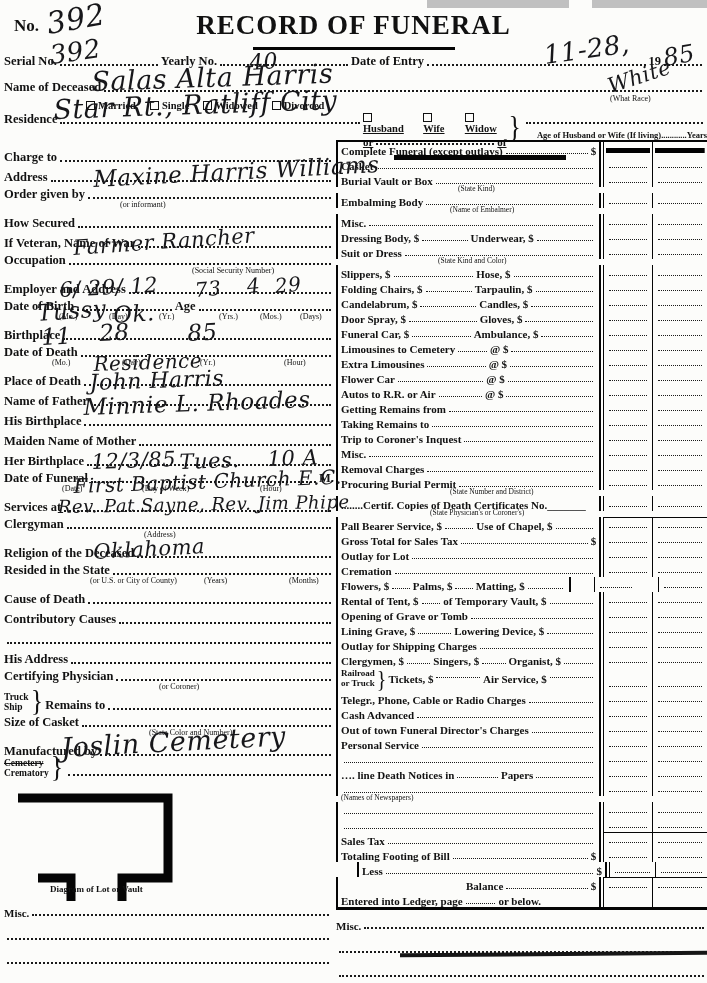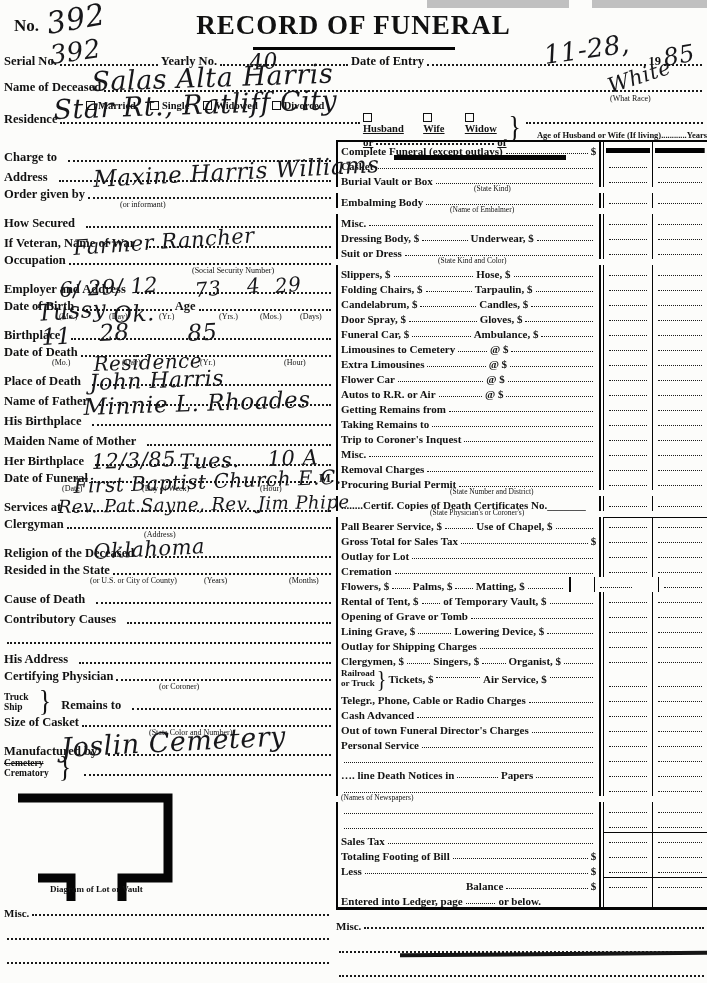--- a/index.html
+++ b/index.html
@@ -21,21 +21,21 @@
   .res-left{display:flex;width:388px;align-items:flex-end;}
   .res-right{display:flex;flex:1;}
   .res-mid{display:flex;flex-direction:column;font-size:10.5px;font-weight:700;text-decoration:underline;}
   .res-mid .r1{display:flex;gap:10px;align-items:center;}
   .res-mid .r2{display:flex;align-items:flex-end;margin-top:2px;font-size:11px;}
   .brace{font-size:26px;font-weight:400;line-height:24px;transform:scaleY(1.15);margin:0 2px;}
   .res-tail{display:flex;flex-direction:column;flex:1;}
   .agewife{font-size:8.5px;font-weight:700;margin-top:3px;padding-left:14px;white-space:nowrap;}
   
   .leftcol{position:absolute;left:4px;top:145px;width:330px;}
-  .lrow{display:flex;align-items:flex-end;height:20px;position:relative;gap:8px;}
+  .lrow{display:flex;align-items:flex-end;height:20px;position:relative;}
   .lrow.has-sub{height:26px;align-items:flex-start;}
   .lrow.has-sub .inner{display:flex;align-items:flex-end;width:100%;height:17px;}
   .stack{display:flex;flex-direction:column;font-size:9.5px;line-height:9.5px;font-weight:700;margin-bottom:1px;}
   .strike{text-decoration:line-through;}
   
   .charges{position:absolute;left:336px;top:140px;width:371px;border-top:2.5px solid #050505;
            border-bottom:3px solid #050505;}
   .crow{display:flex;align-items:stretch;}
   .ccell{width:256px;border-left:2px solid #050505;border-right:2px solid #050505;
          padding:0 3px;display:flex;align-items:flex-end;position:relative;}
@@ -312,21 +312,21 @@
           <span class="leader"></span>
         </div>
         <div class="m2">
           <span class="leader"></span>
         </div>
       </div>
       <div class="crow has-sub" style="min-height: 15px;">
         <div class="ccell">
           <span class="lbl">Burial Vault or Box</span>
           <span class="leader" style="flex-grow: 1;"></span>
-          <span class="csub" style="left: 136px; text-align: right;">(State Kind)</span>
+          <span class="csub" style="left: 120px; text-align: right;">(State Kind)</span>
         </div>
         <div class="m1">
           <span class="leader"></span>
         </div>
         <div class="m2">
           <span class="leader"></span>
         </div>
       </div>
       <div class="crow has-sub" style="min-height: 15px;">
         <div class="ccell">
@@ -870,21 +870,21 @@
           <span class="leader" style="flex-grow: 1;"></span>
           <span class="lbl">$</span>
         </div>
         <div class="m1">
           <span class="leader"></span>
         </div>
         <div class="m2">
           <span class="leader"></span>
         </div>
       </div>
-      <div class="crow" style="min-height: 15px;">
+      <div class="crow" style="min-height: 15px; margin-left: 21px;">
         <div class="ccell">
           <span class="lbl">Less</span>
           <span class="leader" style="flex-grow: 1;"></span>
           <span class="lbl">$</span>
         </div>
         <div class="m1">
           <span class="leader"></span>
         </div>
         <div class="m2">
           <span class="leader"></span>

